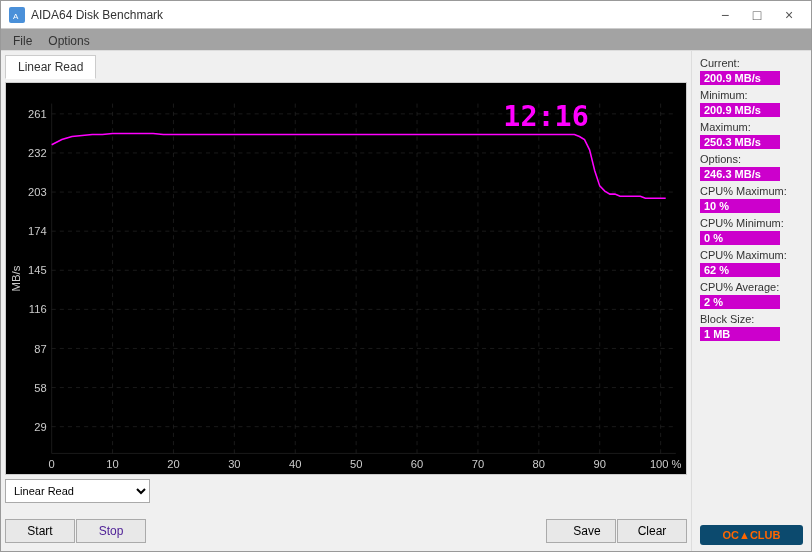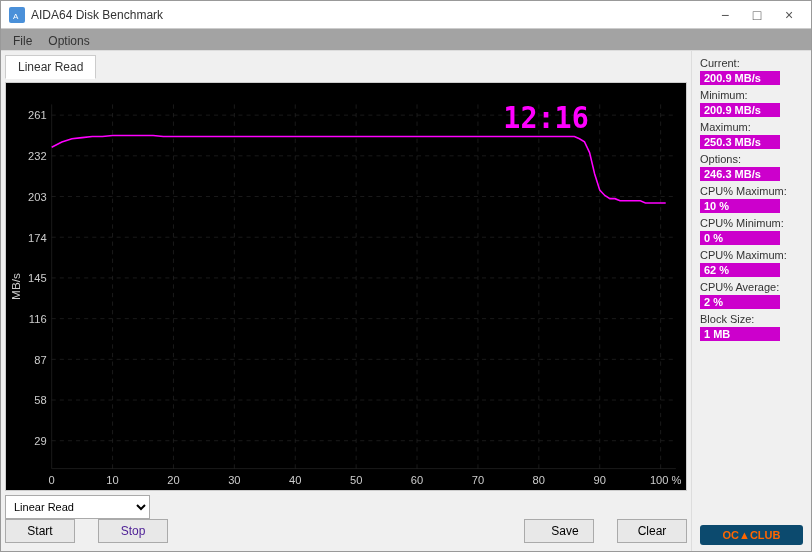--- a/index.html
+++ b/index.html
@@ -131,21 +131,21 @@
           <text x="490" y="42" fill="#ff00ff" font-size="28" font-weight="bold" font-family="monospace">12:16</text>
         </svg>
       </div>
 
       <div style="display:flex; align-items:center; gap:6px; margin-top:4px;">
         <select class="select-dropdown">
           <option>Linear Read</option>
         </select>
       </div>
 
-      <div style="display:flex; align-items:center; gap:23px; margin-top:0; padding-bottom:4px;">
+      <div style="display:flex; align-items:center; gap:1px; margin-top:16px; padding-bottom:4px;">
         <button class="btn">Start</button>
         <button class="btn" disabled="">Stop</button>
         <div style="flex:1;"></div>
         <button class="btn btn-save">Save</button>
         <button class="btn">Clear</button>
       </div>
     </div>
 
     <div class="right-panel">
       <div class="stat-group">

